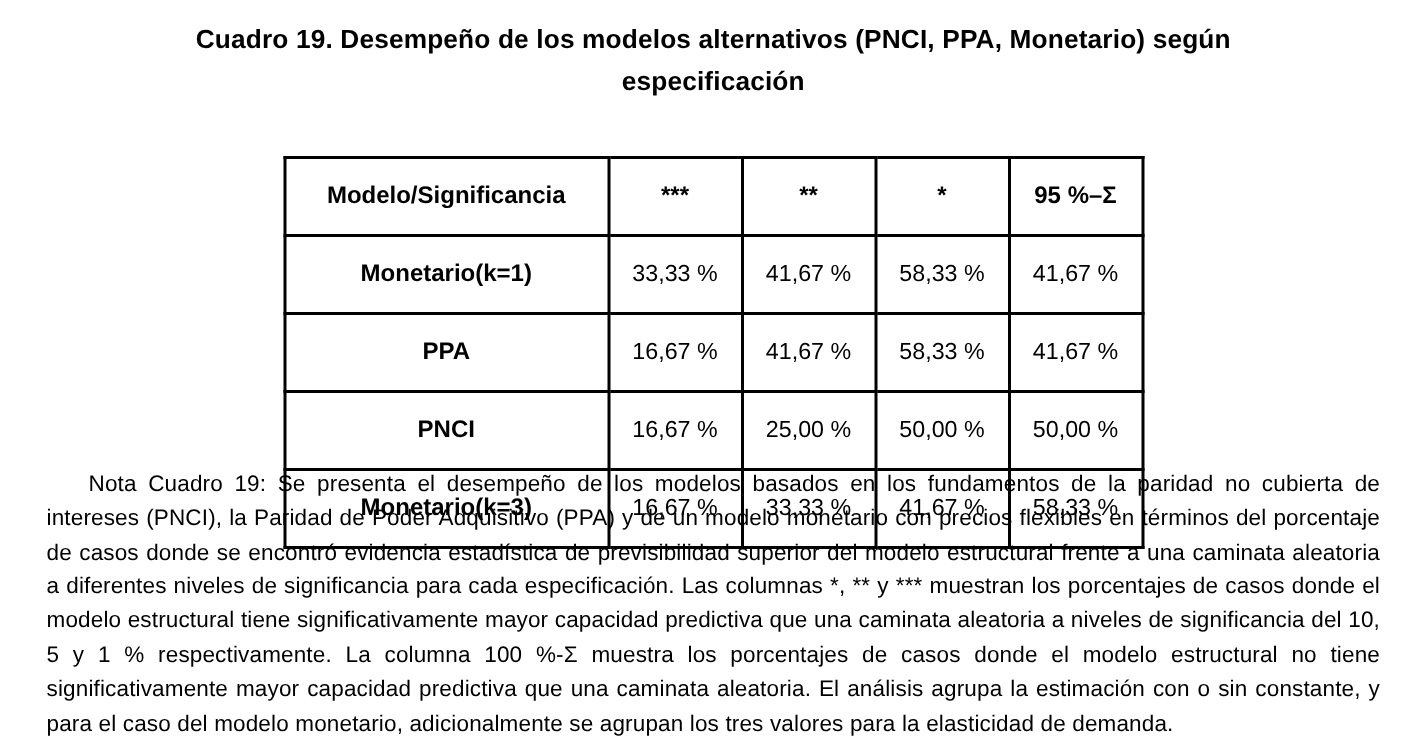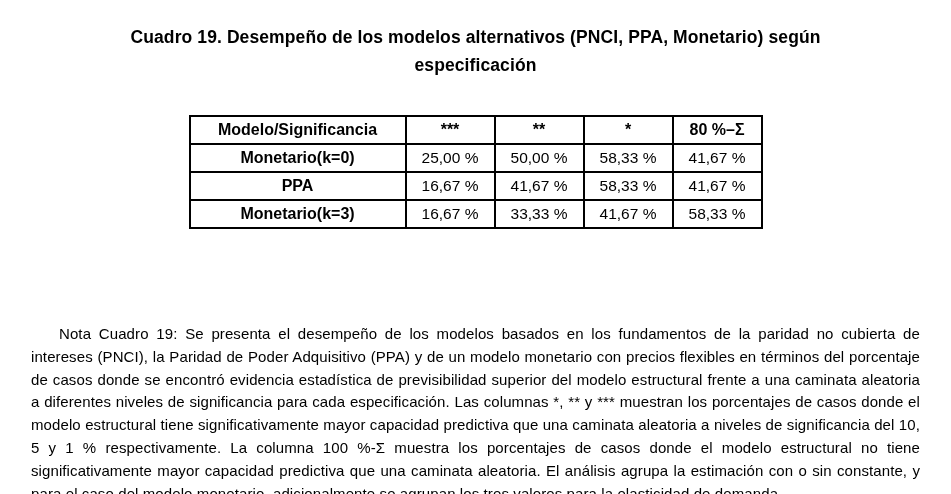--- a/index.html
+++ b/index.html
@@ -12,39 +12,39 @@
     color: #000000;
     position: relative;
   }
   .page {
     width: 951px;
     height: 494px;
     position: relative;
     background: #ffffff;
   }
   .paper-title {
-    margin: 23px auto 0 auto;
+    margin: 12px auto 0 auto;
     max-width: 790px;
     text-align: center;
     font-size: 17.5px;
     font-weight: bold;
     line-height: 28px;
     letter-spacing: 0.1px;
   }
   table.results-table {
     border-collapse: collapse;
     margin: 36px auto 0 auto;
   }
   table.results-table th,
   table.results-table td {
     border: 2px solid #000000;
     text-align: center;
     vertical-align: middle;
     height: 20px;
-    padding: 4px 8px;
+    padding: 16px 8px;
     font-size: 15.5px;
     white-space: nowrap;
   }
   table.results-table th {
     font-weight: bold;
     font-size: 16px;
   }
   table.results-table td.row-label {
     font-weight: bold;
     font-size: 16px;
@@ -76,37 +76,44 @@
 
   <div class="paper-title">Cuadro 19. Desempeño de los modelos alternativos (PNCI, PPA, Monetario) según especificación</div>
 
   <table class="results-table">
     <thead>
       <tr>
         <th>Modelo/Significancia</th>
         <th class="col-sig">***</th>
         <th class="col-sig">**</th>
         <th class="col-sig">*</th>
-        <th class="col-sig">80 %–Σ</th>
+        <th class="col-sig">95 %–Σ</th>
       </tr>
     </thead>
     <tbody>
       <tr>
-        <td class="row-label">Monetario(k=0)</td>
-        <td class="val">25,00 %</td>
-        <td class="val">50,00 %</td>
+        <td class="row-label">Monetario(k=1)</td>
+        <td class="val">33,33 %</td>
+        <td class="val">41,67 %</td>
         <td class="val">58,33 %</td>
         <td class="val">41,67 %</td>
       </tr>
       <tr>
         <td class="row-label">PPA</td>
         <td class="val">16,67 %</td>
         <td class="val">41,67 %</td>
         <td class="val">58,33 %</td>
         <td class="val">41,67 %</td>
+      </tr>
+      <tr>
+        <td class="row-label">PNCI</td>
+        <td class="val">16,67 %</td>
+        <td class="val">25,00 %</td>
+        <td class="val">50,00 %</td>
+        <td class="val">50,00 %</td>
       </tr>
       <tr>
         <td class="row-label">Monetario(k=3)</td>
         <td class="val">16,67 %</td>
         <td class="val">33,33 %</td>
         <td class="val">41,67 %</td>
         <td class="val">58,33 %</td>
       </tr>
     </tbody>
   </table>

